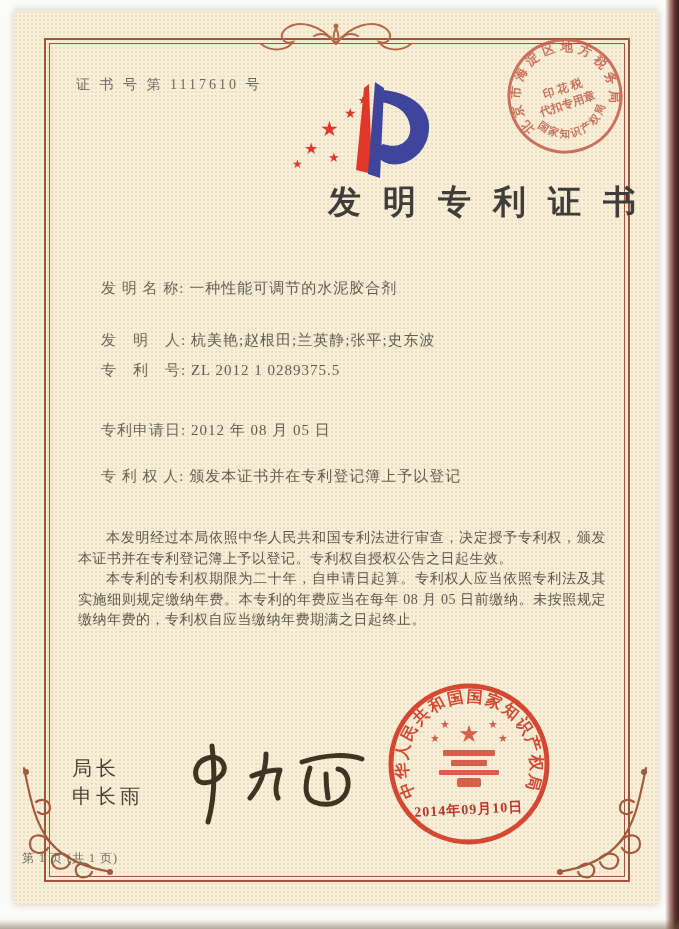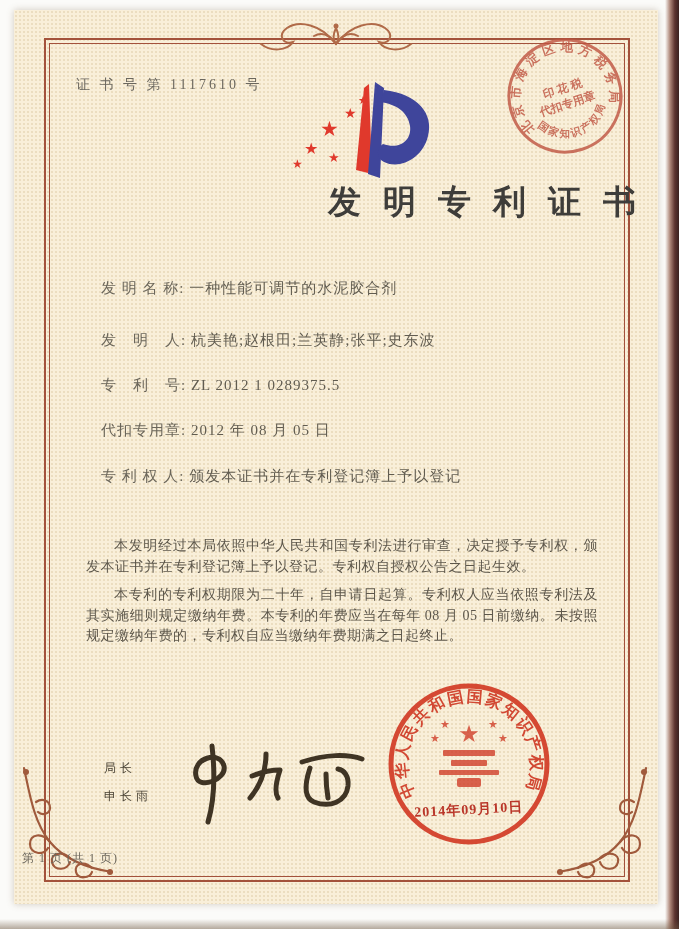--- a/index.html
+++ b/index.html
@@ -42,24 +42,24 @@
   .field{
     position:absolute;left:68px;font-size:15px;color:#615c50;
     letter-spacing:1px;white-space:pre;
   }
   .field .lbl{color:#6b665a;}
   .paras{
     position:absolute;left:64px;top:518px;width:528px;
     font-size:14px;line-height:20.5px;color:#5d574b;
     text-align:justify;letter-spacing:.5px;
   }
-  .paras p{margin:8px;text-indent:2em;}
+  .paras p{margin:0;text-indent:2em;}
   .signer{
-    position:absolute;left:90px;top:744px;
-    font-size:12px;color:#4a4335;letter-spacing:4px;line-height:28px;
+    position:absolute;left:58px;top:744px;
+    font-size:20px;color:#4a4335;letter-spacing:4px;line-height:28px;
   }
   .signature-svg{position:absolute;left:156px;top:726px;}
   .seal-svg{position:absolute;left:369px;top:668px;}
   .tax-stamp-svg{position:absolute;left:488px;top:23px;transform:rotate(-18deg);opacity:.8;}
   .logo-svg{position:absolute;left:258px;top:68px;}
   .footer{
     position:absolute;left:8px;top:840px;width:100%;text-align:left;
     font-size:12px;color:#6c675c;letter-spacing:1px;white-space:pre;
   }
   .orn-top{position:absolute;left:50%;top:4px;transform:translateX(-50%);}
@@ -144,25 +144,25 @@
   </svg>
 
   <div class="title">发明专利证书</div>
 
   <div class="field" style="top:252px">
     <span class="lbl">发 明 名 称: </span><span>一种性能可调节的水泥胶合剂</span>
   </div>
   <div class="field" style="top:304px">
     <span class="lbl">发　明　人: </span><span>杭美艳;赵根田;兰英静;张平;史东波</span>
   </div>
-  <div class="field" style="top:349px">
+  <div class="field" style="top:334px">
     <span class="lbl">专　利　号: </span><span>ZL 2012 1 0289375.5</span>
   </div>
   <div class="field" style="top:394px">
-    <span class="lbl">代扣专用章: </span><span>2012 年 08 月 05 日</span>
+    <span class="lbl">专利申请日: </span><span>2012 年 08 月 05 日</span>
   </div>
   <div class="field" style="top:440px">
     <span class="lbl">专 利 权 人: </span><span>颁发本证书并在专利登记簿上予以登记</span>
   </div>
 
   <div class="paras">
     <p>本发明经过本局依照中华人民共和国专利法进行审查，决定授予专利权，颁发本证书并在专利登记簿上予以登记。专利权自授权公告之日起生效。</p>
     <p>本专利的专利权期限为二十年，自申请日起算。专利权人应当依照专利法及其实施细则规定缴纳年费。本专利的年费应当在每年 08 月 05 日前缴纳。未按照规定缴纳年费的，专利权自应当缴纳年费期满之日起终止。</p>
   </div>
 

